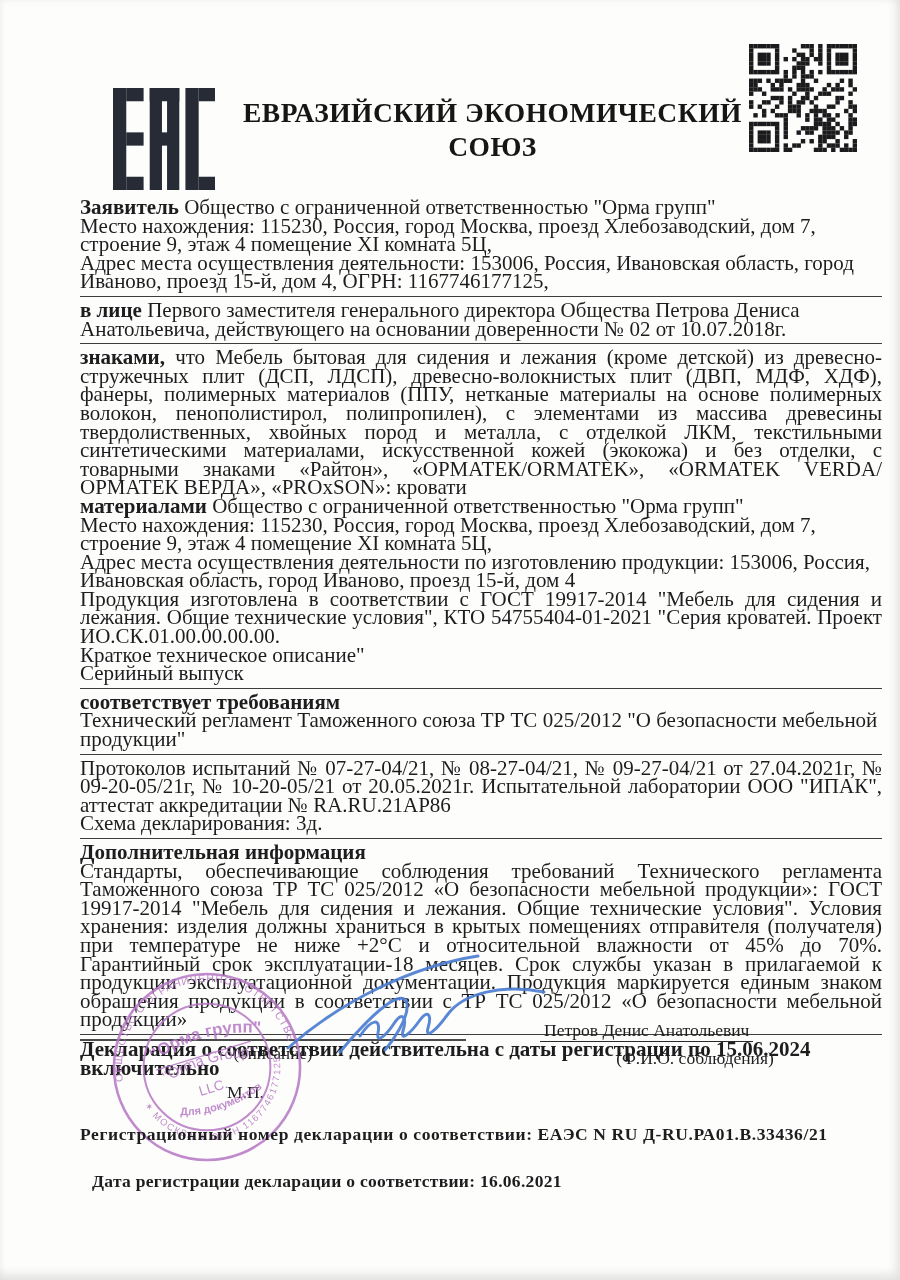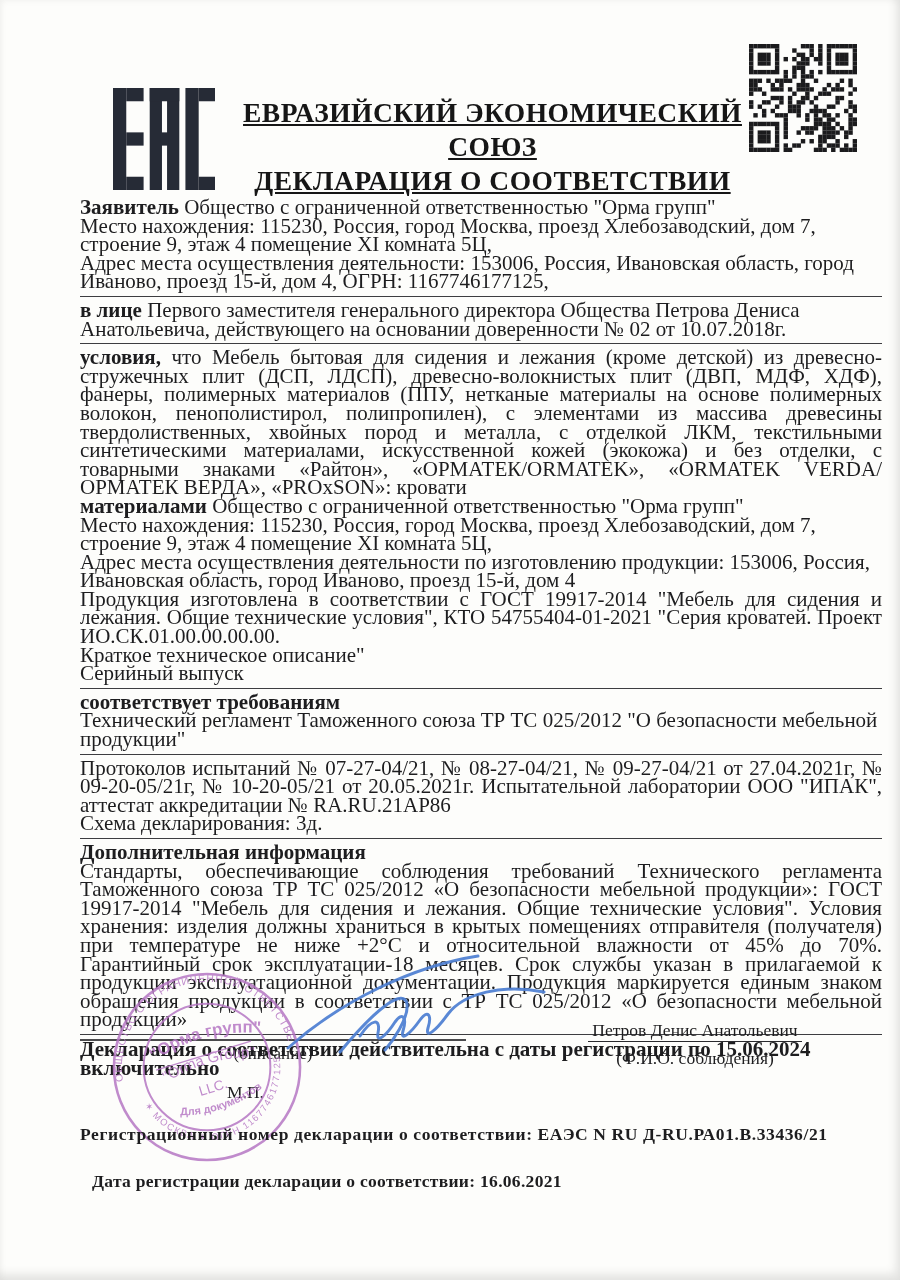--- a/index.html
+++ b/index.html
@@ -10,39 +10,39 @@
     color:#1d1d1f;
   }
   .page-edge{
     position:absolute;inset:0;pointer-events:none;
     box-shadow:inset -4px -6px 10px rgba(0,0,0,0.10), inset 2px 2px 6px rgba(0,0,0,0.03);
   }
   
   .eac-logo{position:absolute;left:113px;top:88px;width:102px;height:102px;}
   .title-block{
     position:absolute;left:215px;top:96px;width:555px;text-align:center;
-    font-weight:bold;line-height:34px;font-size:27.5px;letter-spacing:0.5px;color:#161616;text-decoration:underline;
+    font-weight:bold;line-height:34px;font-size:27.5px;letter-spacing:0.5px;color:#161616;
   }
   .qr{position:absolute;left:749px;top:44px;width:108px;height:108px;}
   
   .content{
     position:absolute;left:80px;top:194px;width:802px;
     font-size:21px;line-height:18.6px;
   }
   .row{padding:4px 0 5px 0;}
   .row.bordered{border-top:1.6px solid #3d3d40;}
   .lbl{font-weight:bold;}
   .just{text-align:justify;}
   p{margin:0;}
   .validity{font-weight:bold;padding-top:5px;}
   
   .sig-line{position:absolute;left:80px;top:1039px;width:386px;border-top:2px solid #4a4a4c;}
   .sig-caption{position:absolute;left:80px;top:1044px;width:386px;text-align:center;font-size:17px;}
   .mp{position:absolute;left:227px;top:1082px;font-size:17.5px;}
-  .fio-name{position:absolute;left:540px;top:1020px;width:310px;text-align:center;font-size:17.5px;}
+  .fio-name{position:absolute;left:540px;top:1020px;width:310px;text-align:left;font-size:17.5px;}
   .fio-name span{border-bottom:1.4px solid #2a2a2e;padding:0 4px 1px 4px;}
   .fio-caption{position:absolute;left:540px;top:1048px;width:310px;text-align:center;font-size:17.5px;}
   .stamp{position:absolute;left:108px;top:968px;width:198px;height:198px;opacity:.85;}
   .signature-svg{position:absolute;left:282px;top:952px;width:290px;height:110px;}
   
   .reg-number{position:absolute;left:80px;top:1124px;font-weight:bold;font-size:17.5px;letter-spacing:0.6px;}
   .reg-date{position:absolute;left:80px;top:1171px;font-weight:bold;font-size:17.5px;letter-spacing:0.3px;margin-left:12px;}
 </style>
 </head>
 <body>
@@ -60,21 +60,20 @@
     <rect x="36" y="0" width="29" height="13"></rect>
     <rect x="47" y="43.5" width="7" height="13"></rect>
     <rect x="71" y="0" width="13" height="100"></rect>
     <rect x="84" y="0" width="16" height="13"></rect>
     <rect x="84" y="87" width="16" height="13"></rect>
   </g>
 </svg>
 
 <div class="title-block">
   <div>ЕВРАЗИЙСКИЙ ЭКОНОМИЧЕСКИЙ СОЮЗ</div>
-  <div>ДЕКЛАРАЦИЯ О СООТВЕТСТВИИ</div>
 </div>
 
 <svg class="qr" id="qr-svg" viewBox="0 0 25 25">
     <g fill="#1b1b1d">
       <rect x="0" y="0" width="1.02" height="1.02"></rect>
       <rect x="1" y="0" width="1.02" height="1.02"></rect>
       <rect x="2" y="0" width="1.02" height="1.02"></rect>
       <rect x="3" y="0" width="1.02" height="1.02"></rect>
       <rect x="4" y="0" width="1.02" height="1.02"></rect>
       <rect x="5" y="0" width="1.02" height="1.02"></rect>
@@ -382,21 +381,21 @@
     <p>Место нахождения: 115230, Россия, город Москва, проезд Хлебозаводский, дом 7, строение 9, этаж 4 помещение XI комната 5Ц,</p>
     <p>Адрес места осуществления деятельности: 153006, Россия, Ивановская область, город Иваново, проезд 15-й, дом 4, ОГРН: 1167746177125,</p>
   </div>
 
   <div class="row bordered">
     <p><span class="lbl">в лице</span>
        <span>Первого заместителя генерального директора Общества Петрова Дениса Анатольевича, действующего на основании доверенности № 02 от 10.07.2018г.</span></p>
   </div>
 
   <div class="row bordered">
-    <p class="just"><span class="lbl">условия,</span>
+    <p class="just"><span class="lbl">знаками,</span>
        <span>что Мебель бытовая для сидения и лежания (кроме детской) из древесно-стружечных плит (ДСП, ЛДСП), древесно-волокнистых плит (ДВП, МДФ, ХДФ), фанеры, полимерных материалов (ППУ, нетканые материалы на основе полимерных волокон, пенополистирол, полипропилен), с элементами из массива древесины твердолиственных, хвойных пород и металла, с отделкой ЛКМ,  текстильными синтетическими материалами, искусственной кожей (экокожа) и без отделки, с товарными знаками «Райтон», «ОРМАТЕК/ORMATEK», «ORMATEK VERDA/ОРМАТЕК ВЕРДА», «PROxSON»: кровати</span></p>
     <p><span class="lbl">материалами</span>
        <span>Общество с ограниченной ответственностью "Орма групп"</span></p>
     <p>Место нахождения: 115230, Россия, город Москва, проезд Хлебозаводский, дом 7, строение 9, этаж 4 помещение XI комната 5Ц,</p>
     <p>Адрес места осуществления деятельности по изготовлению продукции: 153006, Россия, Ивановская область, город Иваново, проезд 15-й, дом 4</p>
     <p class="just">Продукция изготовлена в соответствии с ГОСТ 19917-2014 "Мебель для сидения и лежания. Общие технические условия", КТО 54755404-01-2021 "Серия кроватей. Проект ИО.СК.01.00.00.00.00.</p>
     <p>Краткое техническое описание"</p>
     <p>Серийный выпуск</p>
   </div>
 

